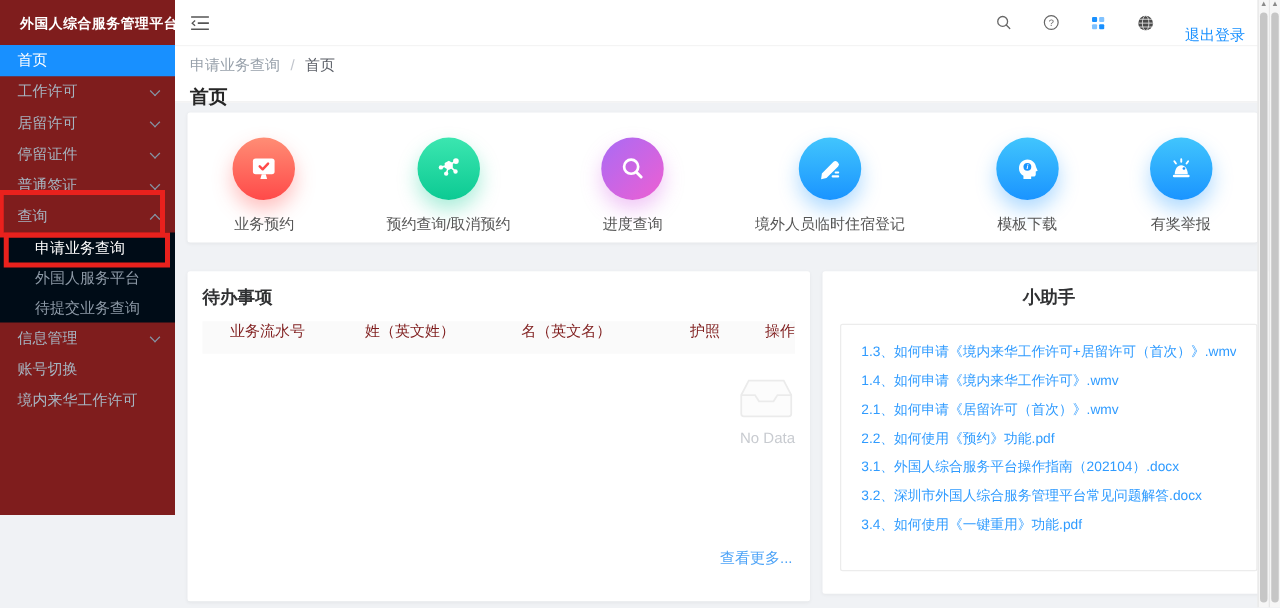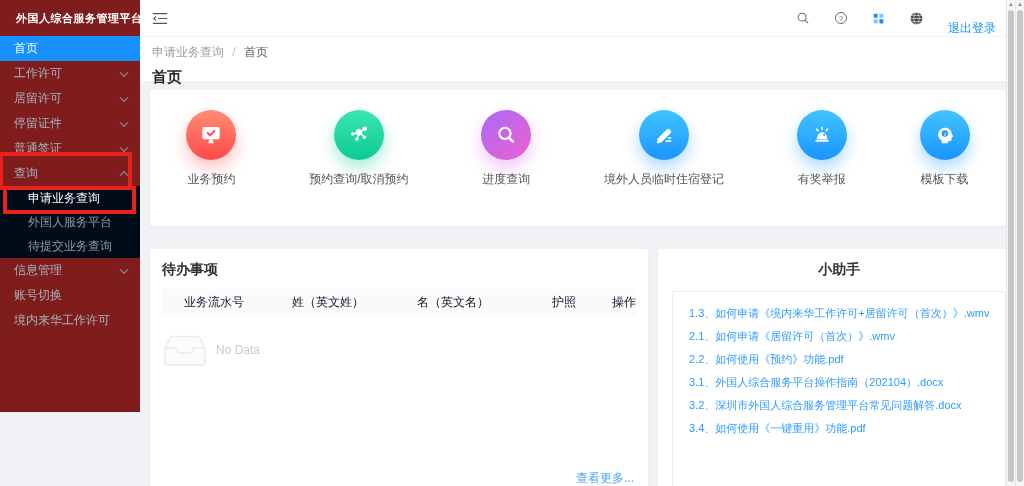--- a/index.html
+++ b/index.html
@@ -35,41 +35,41 @@
   .crumbs{font-size:12px;color:#97a0aa;}
   .crumb{cursor:pointer;}
   .crumb-sep{margin:0 5px;color:#c0c4cc;}
   .crumb-cur{color:#5a5e66;}
   .title{margin:7px 0 0 0;font-size:15px;font-weight:bold;color:#262626;}
 
   .content{padding:8px 18px 0 10px;}
   .card{background:#fff;border-radius:2px;box-shadow:0 1px 3px rgba(0,0,0,.05);}
 
   
-  .shortcuts{height:136px;display:flex;align-items:flex-start;justify-content:space-around;padding-top:20px;box-sizing:border-box;}
+  .shortcuts{height:104px;display:flex;align-items:flex-start;justify-content:space-around;padding-top:20px;box-sizing:border-box;}
   .sc{display:flex;flex-direction:column;align-items:center;gap:11px;cursor:pointer;}
   .circle{width:50px;height:50px;border-radius:50%;display:flex;align-items:center;justify-content:center;}
   .c-red{background:linear-gradient(180deg,#ff8d75 0%,#ff4a49 100%);box-shadow:0 8px 16px rgba(255,74,73,.35);}
   .c-green{background:linear-gradient(180deg,#3be6b0 0%,#0cca93 100%);box-shadow:0 8px 16px rgba(12,202,147,.35);}
   .c-purple{background:linear-gradient(135deg,#a96bf5 0%,#ee5fd2 100%);box-shadow:0 8px 16px rgba(213,95,230,.35);}
   .c-blue{background:linear-gradient(180deg,#41c5fd 0%,#1a94ff 100%);box-shadow:0 8px 16px rgba(26,148,255,.35);}
   .sc-label{font-size:12px;color:#555;white-space:nowrap;}
 
   
   .row2{display:flex;gap:10px;margin-top:23px;}
   .todo{position:relative;width:520px;height:264px;box-sizing:border-box;padding:12px;}
   .todo-title{font-size:14px;font-weight:bold;color:#303133;}
-  .thead{display:flex;align-items:center;height:26px;background:#fafafa;margin-top:10px;font-size:12px;color:#0f172a;}
+  .thead{display:flex;align-items:flex-start;height:26px;background:#fafafa;margin-top:10px;font-size:12px;color:#7f1d1d;}
   .th{white-space:nowrap;overflow:hidden;}
   .th:nth-child(1){width:130px;padding-left:22px;box-sizing:border-box;}
   .th:nth-child(2){width:125px;}
   .th:nth-child(3){width:135px;}
   .th:nth-child(4){width:60px;}
   .th:nth-child(5){flex:1;}
-  .empty{margin-top:18px;display:flex;flex-direction:row;align-items:center;gap:8px;}
+  .empty{margin-top:18px;display:flex;flex-direction:column;align-items:flex-end;gap:8px;}
   .empty-text{font-size:12px;color:#c8cbd0;}
   .more{position:absolute;right:14px;bottom:26px;font-size:12px;color:#4da3f7;text-decoration:none;cursor:pointer;}
 
   .helper{flex:1;height:258px;box-sizing:border-box;padding:12px 14px;}
   .helper-title{text-align:center;font-size:14px;font-weight:bold;color:#303133;}
   .helper-box{margin-top:12px;height:198px;border:1px solid #ececec;border-radius:2px;padding:14px 16px;overflow:hidden;box-sizing:border-box;}
   .hlink{display:block;font-size:11px;color:#2f9bff;text-decoration:none;margin-bottom:8px;white-space:nowrap;overflow:hidden;cursor:pointer;}
 
   
   .vscroll{position:absolute;top:0;bottom:0;width:9px;background:#f6f6f6;border-left:1px solid #e6e6e6;box-sizing:border-box;z-index:40;}
@@ -246,40 +246,40 @@
               <rect x="13.2" y="16.8" width="5.6" height="1.7" rx=".85" fill="#fff"></rect>
               <rect x="15.4" y="14" width="3.4" height="1.5" rx=".75" fill="#fff"></rect>
             </svg>
           </span>
           <span class="sc-label">境外人员临时住宿登记</span>
         </div>
 
         <div class="sc">
           <span class="circle c-blue">
             <svg width="26" height="26" viewBox="0 0 24 24">
+              <path d="M9 19.5v-2.3c-2.1-1.2-3.3-3.2-3.3-5.4C5.7 8 8.5 5.2 12 5.2c3.2 0 5.9 2.4 6.3 5.5l1.2 2.7-1.4.6v2.2c0 .9-.7 1.6-1.6 1.6h-1.8v1.7z" fill="#fff"></path>
+              <circle cx="11.9" cy="10.6" r="2.9" fill="#1a94ff"></circle>
+              <text x="11.9" y="12.5" text-anchor="middle" font-size="5" font-style="italic" font-weight="bold" fill="#fff">i</text>
+            </svg>
+          </span>
+          <span class="sc-label">模板下载</span>
+        </div>
+
+        <div class="sc">
+          <span class="circle c-blue">
+            <svg width="26" height="26" viewBox="0 0 24 24">
               <path d="M7.2 16c0-3.7 2-6.6 4.8-6.6s4.8 2.9 4.8 6.6z" fill="#fff"></path>
               <rect x="5.8" y="16.4" width="12.4" height="1.9" rx=".95" fill="#fff"></rect>
               <g stroke="#fff" stroke-width="1.4" stroke-linecap="round">
                 <path d="M12 6.9V4.9M8.1 8.1L6.9 6.5M15.9 8.1l1.2-1.6"></path>
               </g>
               <circle cx="14" cy="11.8" r="1" fill="#1a94ff"></circle>
             </svg>
           </span>
           <span class="sc-label">有奖举报</span>
-        </div>
-
-        <div class="sc">
-          <span class="circle c-blue">
-            <svg width="26" height="26" viewBox="0 0 24 24">
-              <path d="M9 19.5v-2.3c-2.1-1.2-3.3-3.2-3.3-5.4C5.7 8 8.5 5.2 12 5.2c3.2 0 5.9 2.4 6.3 5.5l1.2 2.7-1.4.6v2.2c0 .9-.7 1.6-1.6 1.6h-1.8v1.7z" fill="#fff"></path>
-              <circle cx="11.9" cy="10.6" r="2.9" fill="#1a94ff"></circle>
-              <text x="11.9" y="12.5" text-anchor="middle" font-size="5" font-style="italic" font-weight="bold" fill="#fff">i</text>
-            </svg>
-          </span>
-          <span class="sc-label">模板下载</span>
         </div>
 
       </section>
 
       <div class="row2">
 
         <section class="card todo">
           <div class="todo-title">待办事项</div>
           <div class="thead">
             <span class="th">业务流水号</span>
@@ -295,20 +295,21 @@
             </svg>
             <div class="empty-text">No Data</div>
           </div>
           <a class="more">查看更多...</a>
         </section>
 
         <section class="card helper">
           <div class="helper-title">小助手</div>
           <div class="helper-box">
             <a class="hlink">1.3、如何申请《境内来华工作许可+居留许可（首次）》.wmv</a>
+            <a class="hlink">1.4、如何申请《境内来华工作许可》.wmv</a>
             <a class="hlink">2.1、如何申请《居留许可（首次）》.wmv</a>
             <a class="hlink">2.2、如何使用《预约》功能.pdf</a>
             <a class="hlink">3.1、外国人综合服务平台操作指南（202104）.docx</a>
             <a class="hlink">3.2、深圳市外国人综合服务管理平台常见问题解答.docx</a>
             <a class="hlink">3.4、如何使用《一键重用》功能.pdf</a>
 
           </div>
         </section>
 
       </div>

